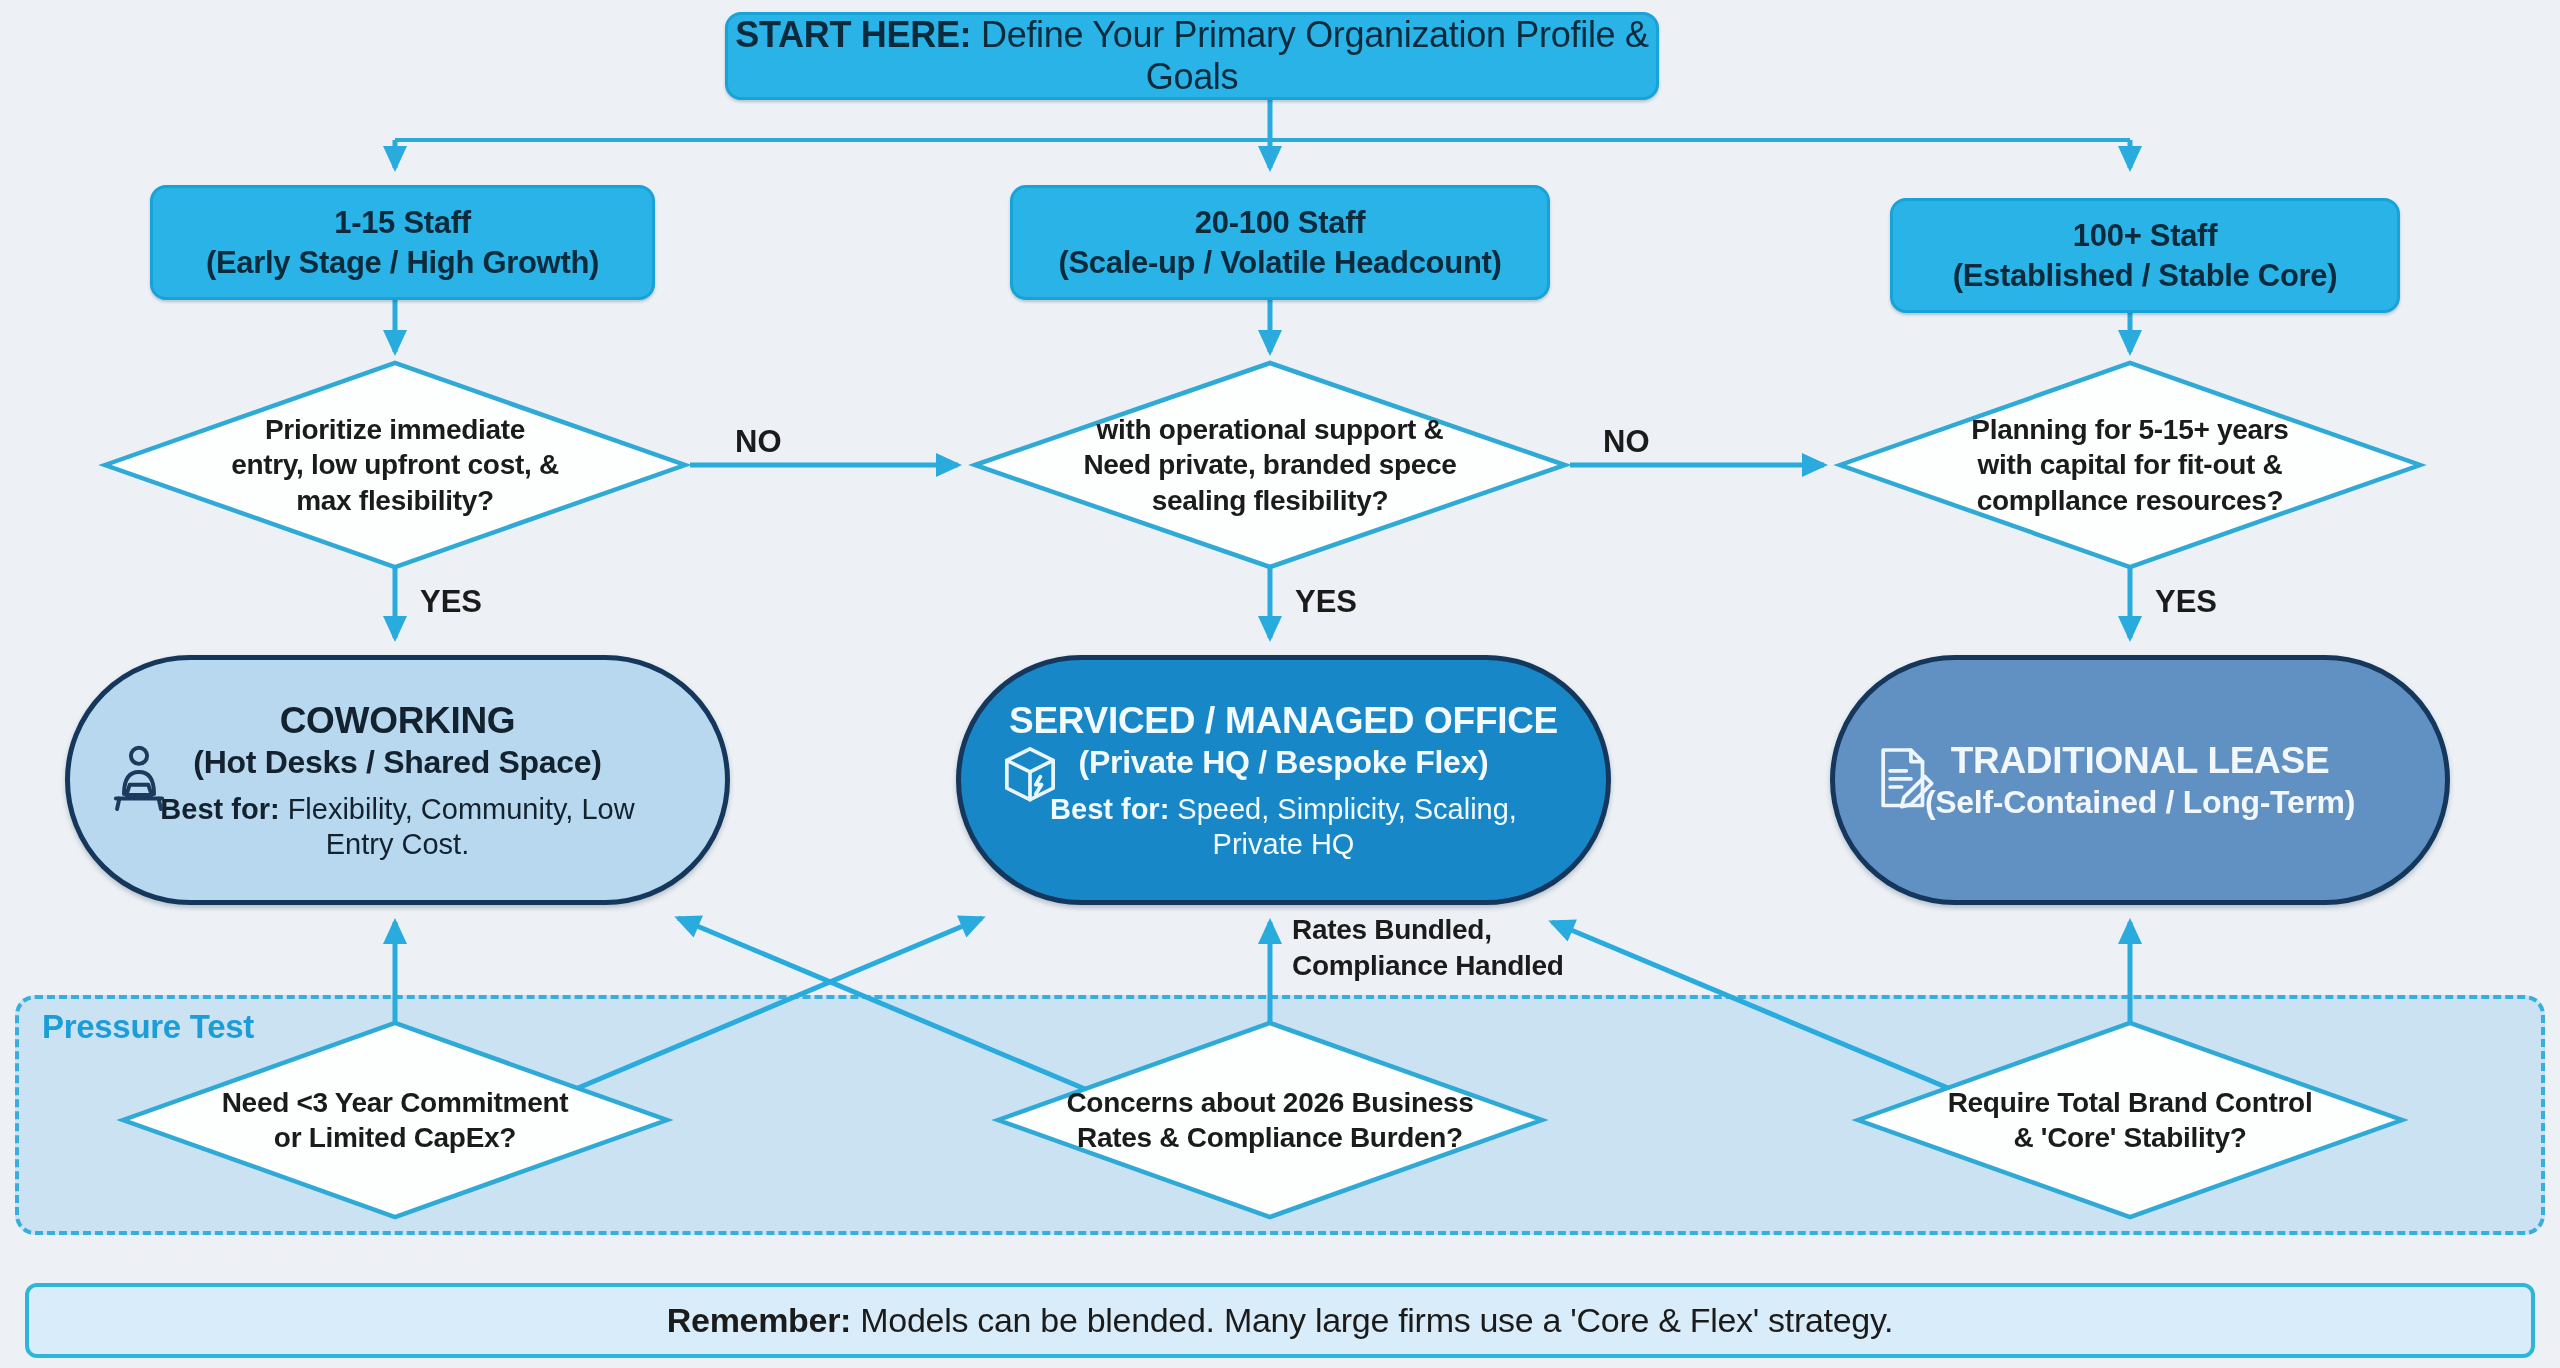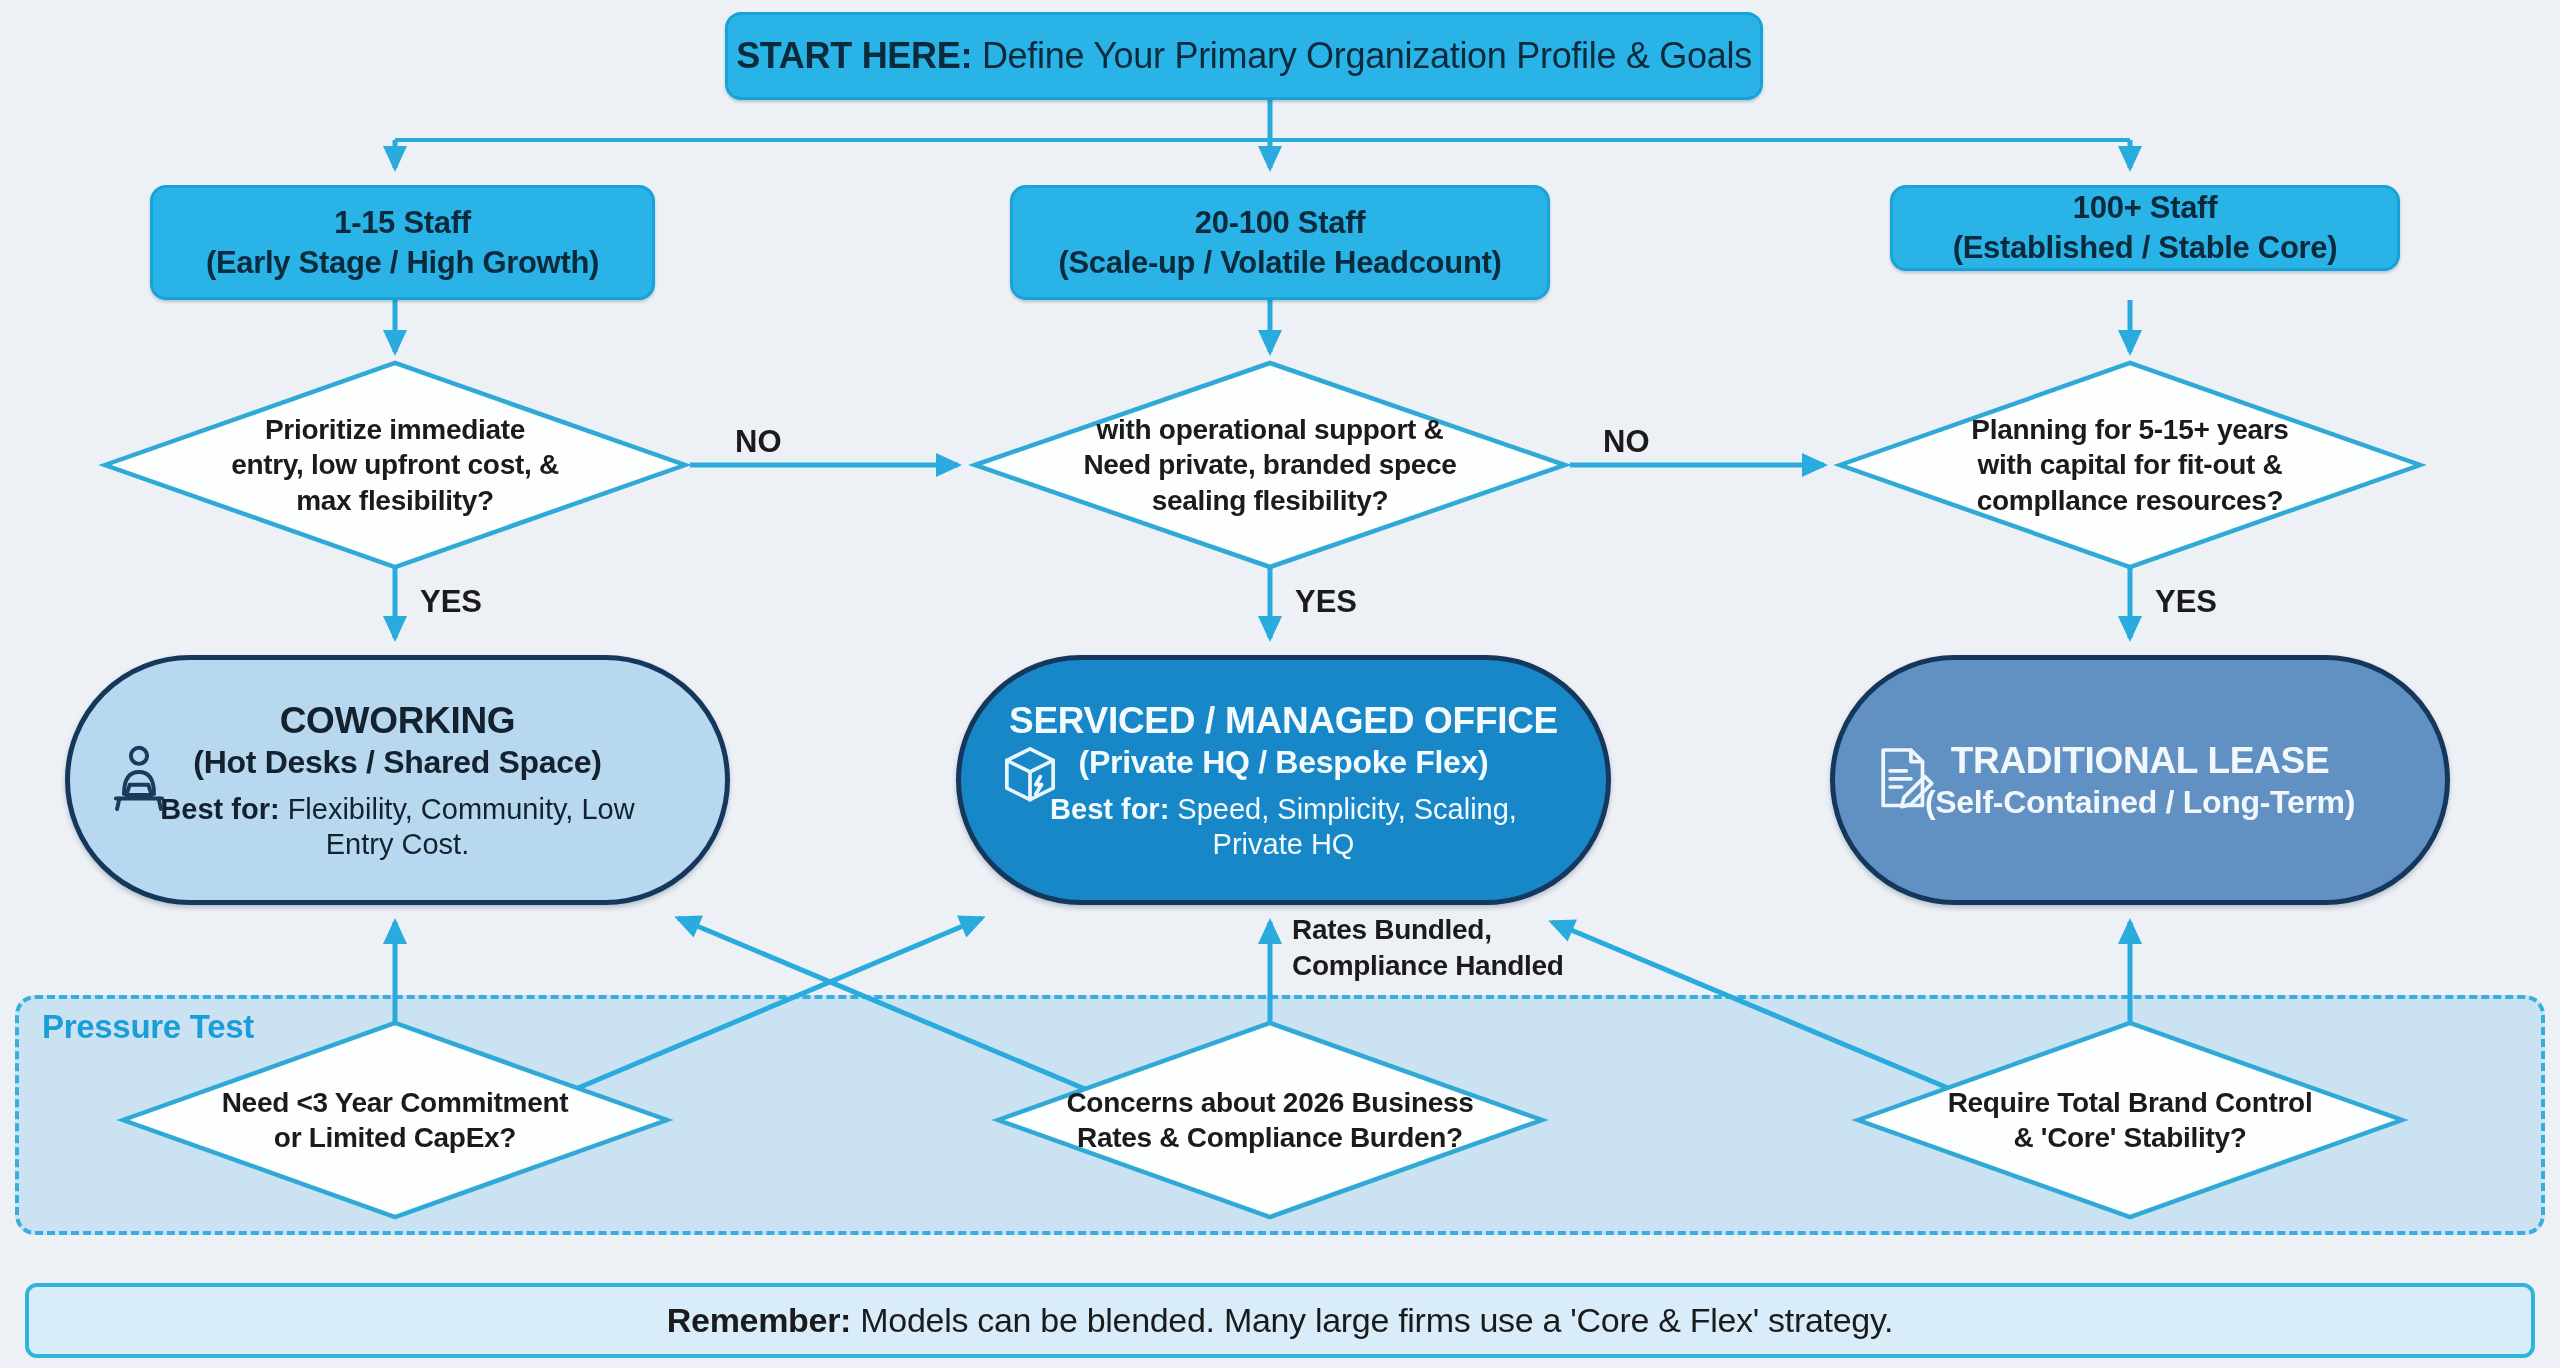--- a/index.html
+++ b/index.html
@@ -99,33 +99,33 @@
     <polygon points="1858,1120 2130,1023 2402,1120 2130,1217" fill="#fdfefe" stroke="#2fa9d6" stroke-width="4.5"></polygon>
 
     <line x1="395" y1="1023" x2="395" y2="922" stroke="#29abdd" stroke-width="5" marker-end="url(#ah)"></line>
     <line x1="1085" y1="1089" x2="678" y2="918" stroke="#29abdd" stroke-width="5" marker-end="url(#ah)"></line>
     <line x1="578" y1="1088" x2="982" y2="918" stroke="#29abdd" stroke-width="5" marker-end="url(#ah)"></line>
     <line x1="1270" y1="1023" x2="1270" y2="922" stroke="#29abdd" stroke-width="5" marker-end="url(#ah)"></line>
     <line x1="1948" y1="1088" x2="1552" y2="922" stroke="#29abdd" stroke-width="5" marker-end="url(#ah)"></line>
     <line x1="2130" y1="1023" x2="2130" y2="922" stroke="#29abdd" stroke-width="5" marker-end="url(#ah)"></line>
   </svg>
 
-  <div class="abs cyan-box" style="left:725px;top:12px;width:1038px;height:88px;">
+  <div class="abs cyan-box" style="left:725px;top:12px;width:934px;height:88px;">
     <div class="start-text"><span class="b">START HERE:</span> <span>Define Your Primary Organization Profile &amp; Goals</span></div>
   </div>
 
   <div class="abs cyan-box" style="left:150px;top:185px;width:505px;height:115px;">
     <div class="staff-line">1-15 Staff</div>
     <div class="staff-line">(Early Stage / High Growth)</div>
   </div>
   <div class="abs cyan-box" style="left:1010px;top:185px;width:540px;height:115px;">
     <div class="staff-line">20-100 Staff</div>
     <div class="staff-line">(Scale-up / Volatile Headcount)</div>
   </div>
-  <div class="abs cyan-box" style="left:1890px;top:185px;width:510px;height:86px;text-align:center;">
+  <div class="abs cyan-box" style="left:1890px;top:198px;width:510px;height:115px;text-align:center;">
     <div class="staff-line">100+ Staff</div>
     <div class="staff-line">(Established / Stable Core)</div>
   </div>
 
   <div class="abs ctr diamond-text" style="left:395px;top:465px;">
     <div>Prioritize immediate</div>
     <div>entry, low upfront cost, &amp;</div>
     <div>max flesibility?</div>
   </div>
   <div class="abs ctr diamond-text" style="left:1270px;top:465px;">

